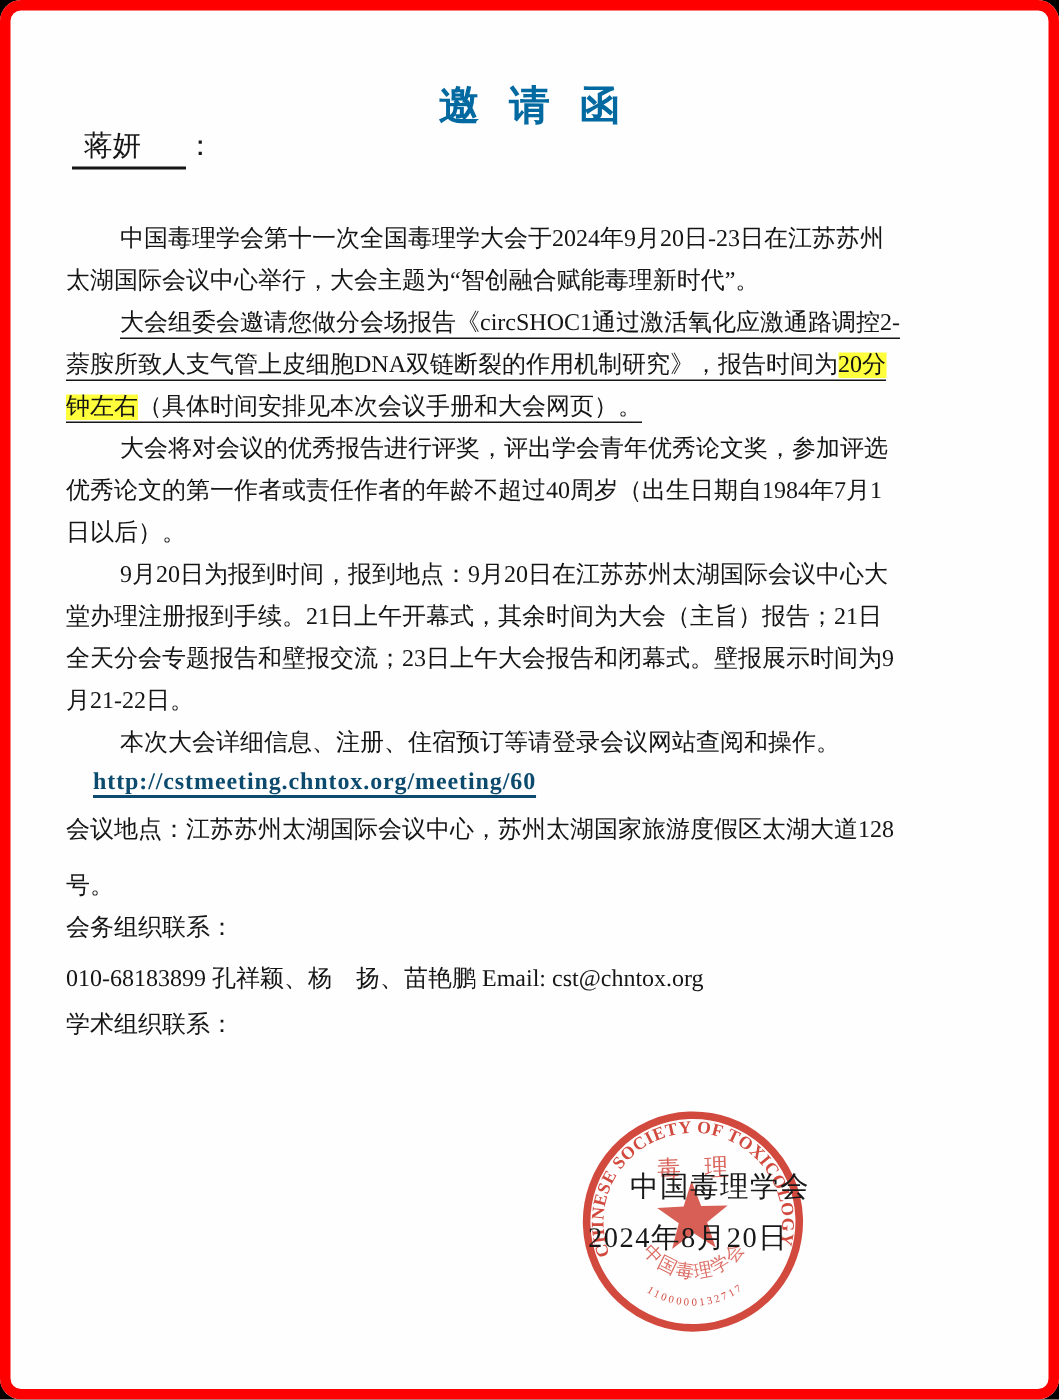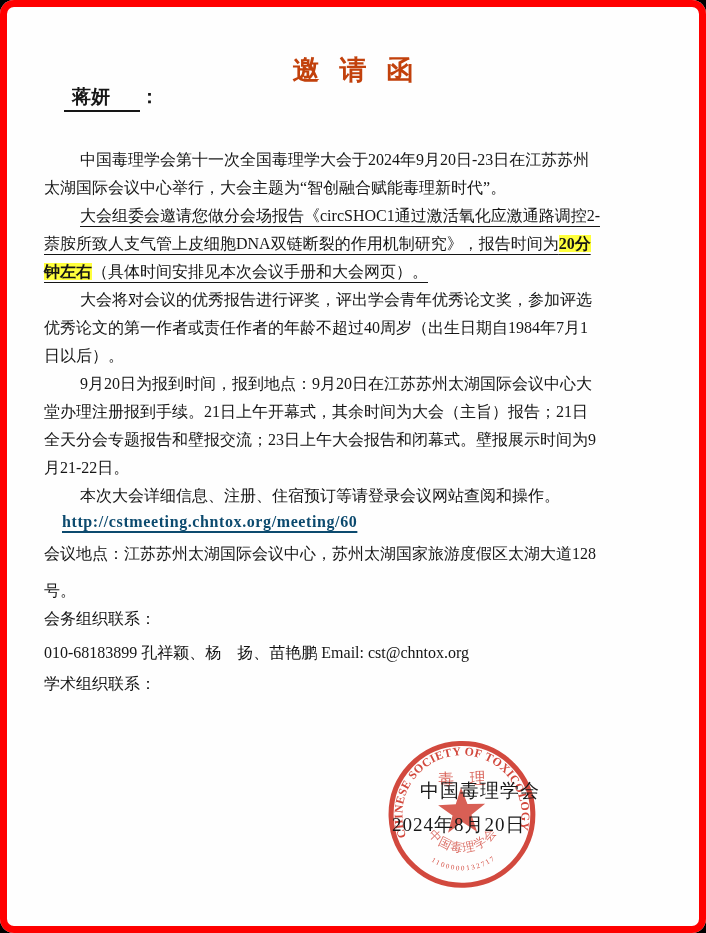--- a/index.html
+++ b/index.html
@@ -10,36 +10,35 @@
   }
   .page{
     position:absolute;inset:0;background:#fefefe;border-radius:14px;overflow:hidden;
   }
   .frame{
     position:absolute;inset:0;border:7px solid #ff0000;border-radius:14px;
     pointer-events:none;z-index:40;
   }
   .title{
     position:absolute;left:0;right:0;top:52px;text-align:center;
-    font-size:27px;font-weight:bold;color:#c2410c;
+    font-size:27px;font-weight:bold;color:#0369a1;
     letter-spacing:20px;text-indent:20px;white-space:nowrap;
   }
   .salut{
-    position:absolute;left:48px;top:84px;font-size:19px;font-weight:bold;color:#161616;
+    position:absolute;left:48px;top:84px;font-size:19px;font-weight:normal;color:#161616;
     white-space:nowrap;
-    margin-left:16px;
   }
   .salut .nm{border-bottom:2px solid #161616;padding:0 30px 3px 8px;}
   .ln{
     position:absolute;left:44px;font-size:16px;color:#151515;white-space:nowrap;
     line-height:26px;
   }
   .ind{left:80px;}
   .u{text-decoration:underline;text-underline-offset:4.5px;text-decoration-thickness:1.3px;}
-  .hl{background:#ffff3c;font-weight:bold;}
+  .hl{background:#ffff3c;}
   .urlln{left:62px;}
   .url{
     color:#0c4a6e;font-weight:bold;letter-spacing:0.6px;
     text-decoration:underline;text-underline-offset:4px;text-decoration-thickness:1.6px;
   }
   .seal-svg{
     position:absolute;left:372px;top:730px;width:180px;height:171px;
     opacity:0.92;transform:rotate(-2deg);z-index:10;
   }
   .sealtext{

